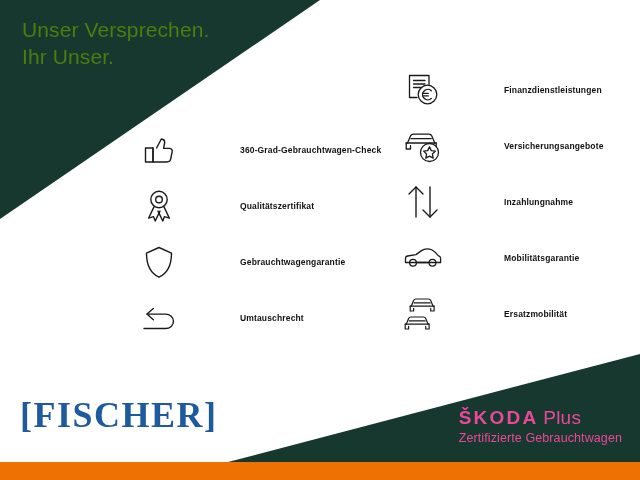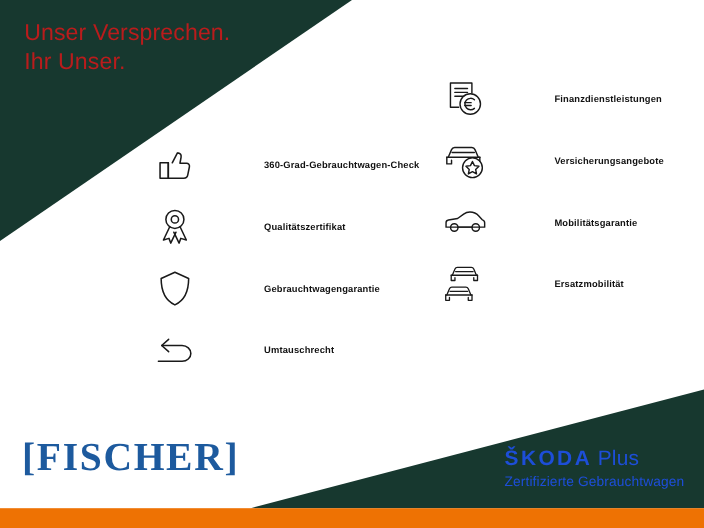--- a/index.html
+++ b/index.html
@@ -18,21 +18,21 @@
     overflow:hidden;
   }
 
   
   .bg-layer { position:absolute; left:0; top:0; width:640px; height:480px; }
 
   
   .headline {
     position:absolute;
     left:22px; top:16px;
-    color:#b91c1c;
+    color:#4d7c0f;
     font-size:21px;
     line-height:27px;
     font-weight:400;
     letter-spacing:0.1px;
     white-space:nowrap;
     z-index:5;
   }
   .headline .l2 { display:block; }
 
   
@@ -86,21 +86,21 @@
     line-height:34px;
     white-space:nowrap;
   }
 
   
   .brand-logo {
     position:absolute;
     right:18px; top:406px;
     z-index:6;
     text-align:left;
-    color:#1d4ed8;
+    color:#ec4899;
     white-space:nowrap;
   }
   .brand-logo .brand-top {
     font-size:19px;
     line-height:23px;
     font-weight:400;
     letter-spacing:1.6px;
   }
   .brand-logo .brand-top .mark {
     font-weight:700;
@@ -208,20 +208,31 @@
           <path d="M4.2 18 L4.2 24 L8.5 24 L8.5 20.7"></path>
           <path d="M34.2 18 L34.2 21.5"></path>
           <path d="M9 13.7 L29.2 13.7"></path>
           <circle cx="27.5" cy="27.5" r="9"></circle>
           <path d="M27.5 21.8 L29.3 25.6 L33.4 26.1 L30.4 29 L31.2 33.1 L27.5 31.1 L23.8 33.1 L24.6 29 L21.6 26.1 L25.7 25.6 Z"></path>
         </svg>
       </span>
       <span class="lbl">Versicherungsangebote</span>
     </div>
 
+    <div class="feature">
+      <span class="ico">
+        <svg width="40" height="40" viewBox="0 0 40 40" fill="none" stroke="#1a1a1a" stroke-width="1.4" stroke-linejoin="round" stroke-linecap="round">
+          <path d="M13 35 L13 5"></path>
+          <path d="M6 12 L13 5 L20 12"></path>
+          <path d="M27 5 L27 35"></path>
+          <path d="M20 28 L27 35 L34 28"></path>
+        </svg>
+      </span>
+      <span class="lbl">Inzahlungnahme</span>
+    </div>
 
     <div class="feature">
       <span class="ico">
         <svg width="42" height="42" viewBox="0 0 42 42" fill="none" stroke="#1a1a1a" stroke-width="1.3" stroke-linejoin="round" stroke-linecap="round">
           <path d="M3.5 25.5 L3.5 21.5 C3.5 20.2 4.4 19.2 5.7 19 L14 17.6 L19.5 13.6 C21.2 12.4 23.1 11.8 25.2 11.8 C28.3 11.8 31.2 13.1 33.3 15.4 L36.2 18.6 C37.7 19.1 38.6 20 38.6 21.4 L38.6 25.5 Z"></path>
           <circle cx="11" cy="25.8" r="3.4"></circle>
           <circle cx="30.5" cy="25.8" r="3.4"></circle>
           <path d="M14.4 25.5 L27.1 25.5"></path>
         </svg>
       </span>

